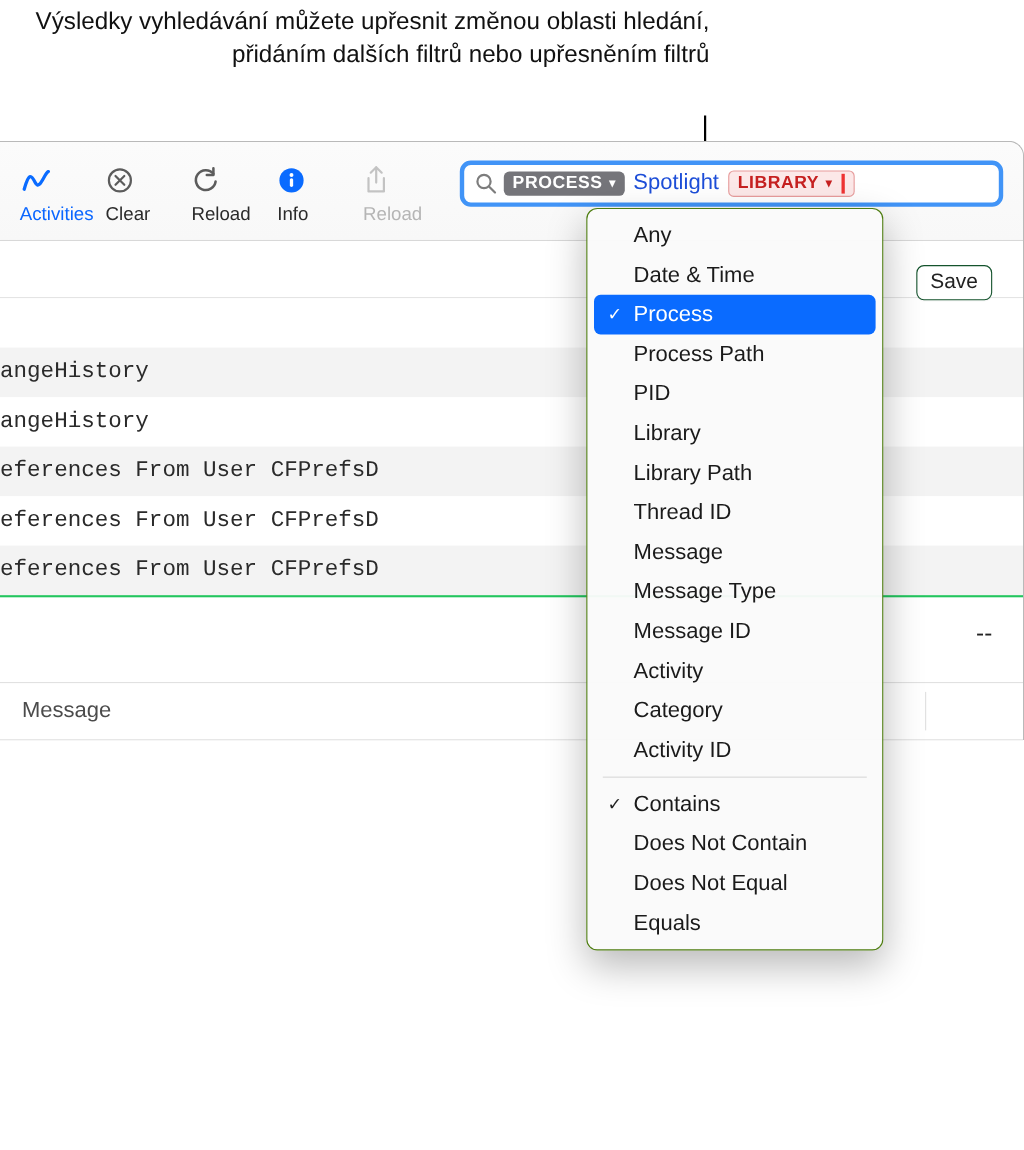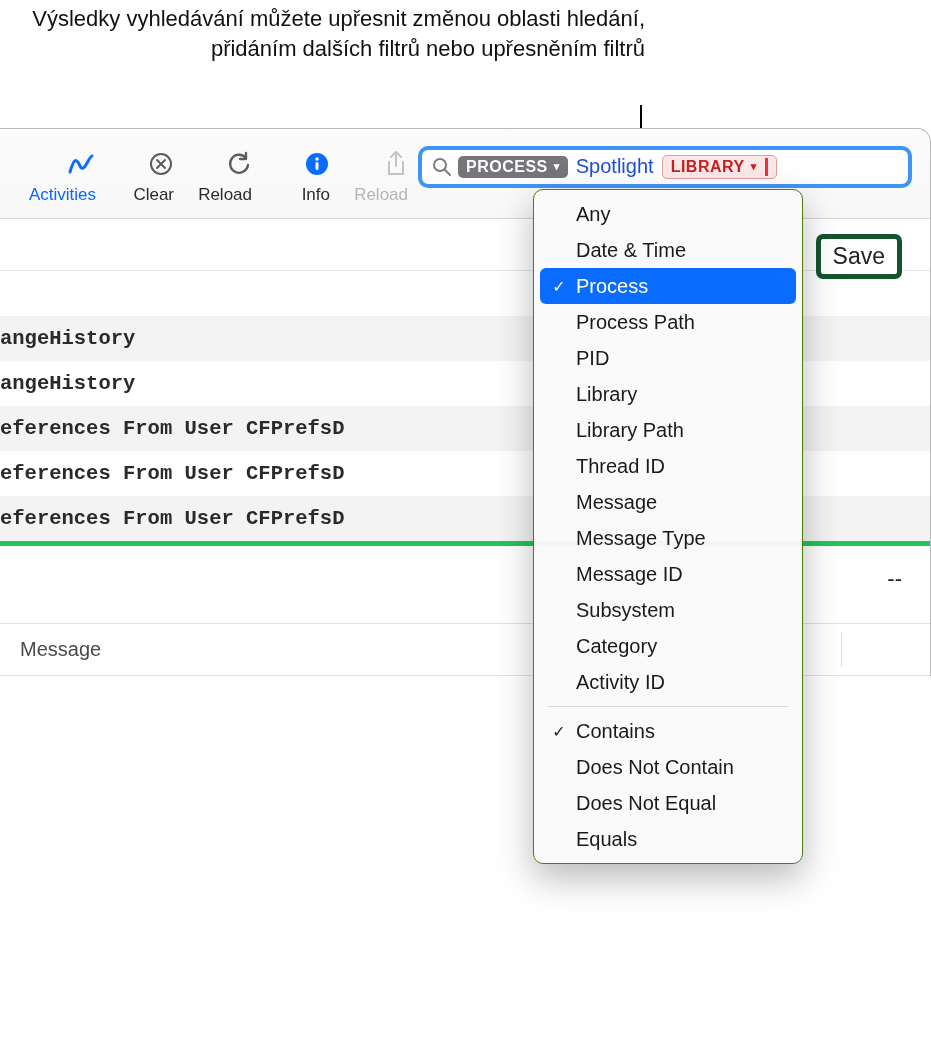--- a/index.html
+++ b/index.html
@@ -52,21 +52,21 @@
     display: flex;
     align-items: center;
     padding: 6px 18px 0 18px;
     gap: 0;
     border-top-right-radius: 14px;
     background: linear-gradient(#fbfbfb,#f8f8f8);
   }
   .tool {
     display: flex;
     flex-direction: column;
-    align-items: flex-end;
+    align-items: flex-start;
     width: 78px;
     gap: 6px;
     font-size: 17px;
     color: #2b2b2b;
   }
   .tool .icon-wrap {
     height: 30px;
     display: flex;
     align-items: center;
     justify-content: center;
@@ -120,34 +120,33 @@
   }
 
   
   .savestrip {
     height: 52px;
     border-bottom: 1px solid #e4e4e4;
     display: flex; align-items: center; justify-content: flex-end;
     padding-right: 28px;
   }
   .btn {
-    border: 5px solid #14532d;
+    border: 1px solid #14532d;
     background: #fff;
     padding: 4px 12px;
     border-radius: 7px;
-    font-size: 23px;
+    font-size: 19px;
     color: #222;
     box-shadow: 0 1px 0 rgba(0,0,0,.03);
     margin-top: 24px;
   }
 
   
   .listarea {
-    border-bottom: 5px solid #22c55e;
-    font-weight: bold;
+    border-bottom: 2px solid #22c55e;
   }
   .row {
     height: 45px;
     display: flex; align-items: center;
     font-family: "Menlo","Courier New",monospace;
     font-size: 20.5px;
     color: #2a2a2a;
     padding-left: 0;
   }
   .row.alt { background: #f3f3f3; }
@@ -360,21 +359,21 @@
   <div class="mitem">
       <span class="chk">✓</span>
       <span>Message Type</span>
     </div>
   <div class="mitem">
       <span class="chk">✓</span>
       <span>Message ID</span>
     </div>
   <div class="mitem">
       <span class="chk">✓</span>
-      <span>Subsystem</span>
+      <span>Activity</span>
     </div>
   <div class="mitem">
       <span class="chk">✓</span>
       <span>Category</span>
     </div>
   <div class="mitem">
       <span class="chk">✓</span>
       <span>Activity ID</span>
     </div>
   <div class="msep"></div>

